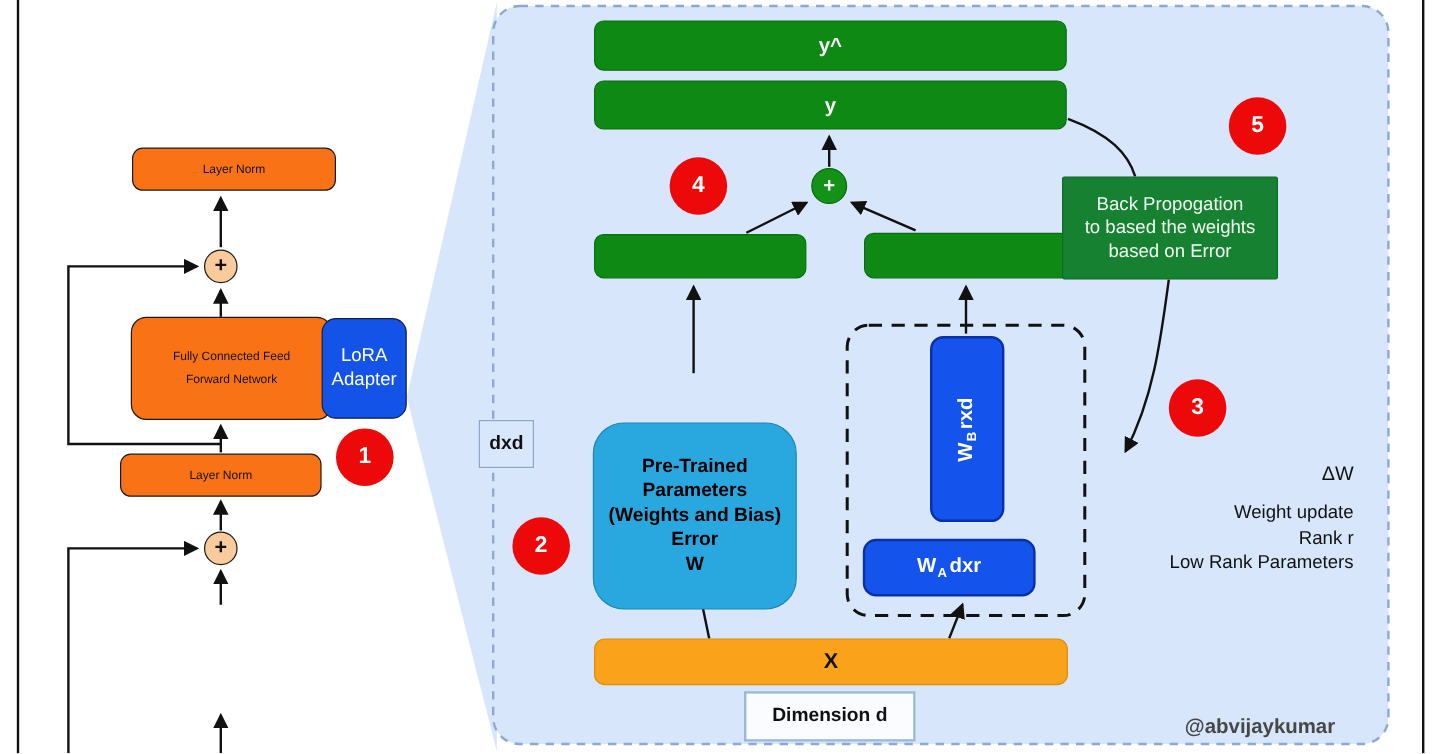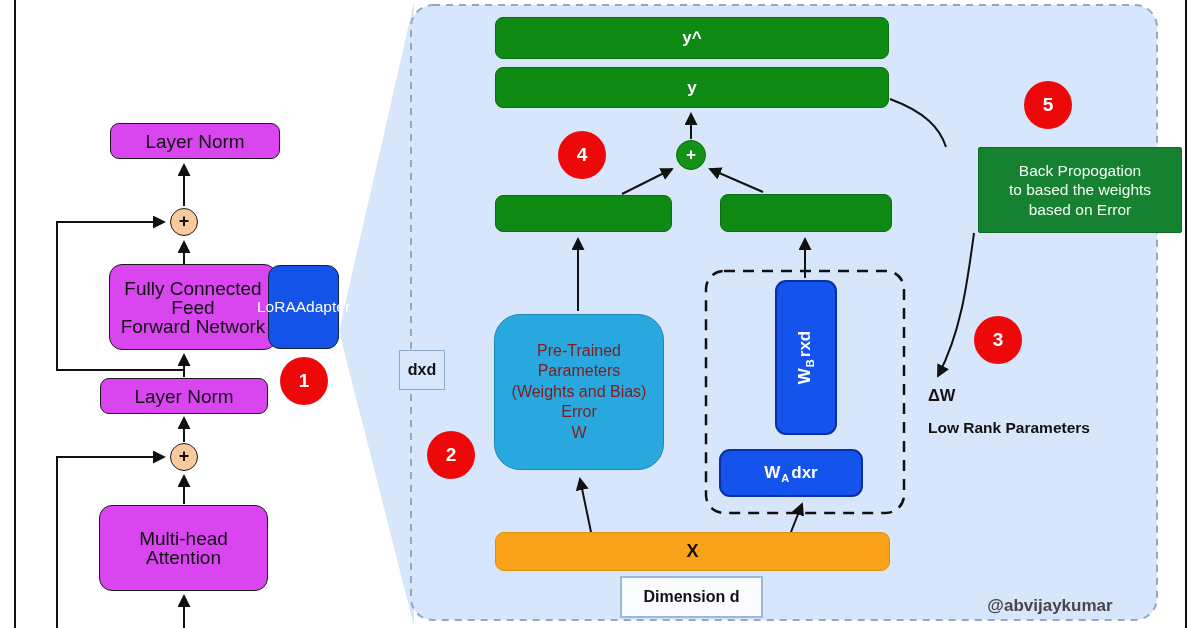--- a/index.html
+++ b/index.html
@@ -6,52 +6,52 @@
   .stage{
     position:relative;width:1200px;height:628px;background:#fff;overflow:hidden;
     font-family:"Liberation Sans",sans-serif;color:#111;
   }
   .abs{position:absolute;box-sizing:border-box;}
   svg.wires{position:absolute;left:0;top:0;width:1200px;height:628px;}
   .frame-line{position:absolute;top:0;width:2px;height:628px;background:#111;}
 
   
   .peach{
-    background:#d946ef;border:1.6px solid #1a1a1a;border-radius:9px;
+    background:#f97316;border:1.6px solid #1a1a1a;border-radius:9px;
     display:flex;align-items:center;justify-content:center;text-align:center;
-    font-size:19px;line-height:19px;
+    font-size:10px;line-height:19px;
   }
   .plus-peach{
     background:#F9CB9C;border:1.6px solid #1a1a1a;border-radius:50%;
     width:28px;height:28px;display:flex;align-items:center;justify-content:center;
     font-size:18px;font-weight:bold;padding-bottom:2px;
   }
   .lora{
     background:#1453E8;border:1.6px solid #11213f;border-radius:12px;color:#fff;
-    display:flex;flex-direction:row;align-items:center;justify-content:center;
+    display:flex;flex-direction:column;align-items:center;justify-content:center;
     font-size:15.5px;line-height:20px;text-align:left;
   }
   .badge{
     background:#ED0909;border-radius:50%;width:48px;height:48px;color:#fff;
     display:flex;align-items:center;justify-content:center;font-weight:bold;font-size:19px;
   }
   
   .gbar{
     background:#0E8A14;border:1px solid #0A6E10;border-radius:8px;color:#fff;
     display:flex;align-items:center;justify-content:center;font-weight:bold;font-size:17px;
   }
   .gplus{
     background:#149117;border:1.5px solid #0a6b0a;border-radius:50%;width:30px;height:30px;
     color:#fff;display:flex;align-items:center;justify-content:center;
     font-weight:bold;font-size:17px;padding-bottom:1px;
   }
   .pretrained{
-    background:#29A8E0;border:1.5px solid #1b86b8;border-radius:26px;color:#7f1d1d;
+    background:#29A8E0;border:1.5px solid #1b86b8;border-radius:26px;color:#000000;
     display:flex;flex-direction:column;align-items:center;justify-content:center;
-    font-weight:normal;font-size:16px;line-height:20.5px;text-align:center;
+    font-weight:bold;font-size:16px;line-height:20.5px;text-align:center;margin-top:38px;
   }
   .bluebox{
     background:#1453EC;border:2px solid #0B2FA6;color:#fff;
     display:flex;align-items:center;justify-content:center;
     font-weight:bold;font-size:17px;border-radius:11px;white-space:nowrap;
   }
   .sub{font-size:11px;vertical-align:-4px;margin:0 2px 0 1px;font-weight:bold;}
   .rot{transform:rotate(-90deg);white-space:nowrap;}
   .xbar{
     background:#F9A21A;border:1.6px solid #DE8D10;border-radius:9px;color:#111;
@@ -64,21 +64,21 @@
   .dimension{
     background:#FAFCFF;border:2px solid #9BB8D8;color:#111;
     display:flex;align-items:center;justify-content:center;font-weight:bold;font-size:16px;
   }
   .backprop{
     background:#178132;border:1px solid #0d6b28;border-radius:2px;color:#f2fff4;
     display:flex;flex-direction:column;align-items:center;justify-content:center;
     font-size:15.5px;line-height:19.5px;text-align:center;
   }
   .note{
-    text-align:left;color:#111;font-weight:bold;
+    text-align:right;color:#111;font-weight:normal;
   }
   .note .dw{font-size:16.5px;margin-bottom:13px;}
   .note .nl{font-size:15.5px;line-height:20.5px;}
   .credit{color:#474747;font-weight:bold;font-size:17px;text-align:center;}
 </style>
 </head>
 <body>
 
 <div class="stage">
 
@@ -140,23 +140,20 @@
   </div>
 
   <div class="abs peach" style="left:100px;top:378px;width:168px;height:36px;">
     <span>Layer Norm</span>
   </div>
 
   <div class="abs plus-peach" style="left:170px;top:443px;">
     <span>+</span>
   </div>
 
-  <div class="abs peach" style="left:99px;top:505px;width:169px;height:86px;border-radius:13px;">
-    <span>Multi-head Attention</span>
-  </div>
 
   <div class="abs gbar" style="left:495px;top:17px;width:394px;height:42px;">
     <span>y^</span>
   </div>
 
   <div class="abs gbar" style="left:495px;top:67px;width:394px;height:41px;">
     <span>y</span>
   </div>
 
   <div class="abs badge" style="left:558px;top:131px;">
@@ -168,21 +165,21 @@
   </div>
 
   <div class="abs badge" style="left:1024px;top:81px;">
     <span>5</span>
   </div>
 
   <div class="abs gbar" style="left:495px;top:195px;width:177px;height:37px;"></div>
 
   <div class="abs gbar" style="left:720px;top:194px;width:172px;height:38px;"></div>
 
-  <div class="abs backprop" style="left:978px;top:147px;width:204px;height:86px;">
+  <div class="abs backprop" style="left:885px;top:147px;width:180px;height:86px;">
     <span>Back Propogation</span>
     <span>to based the weights</span>
     <span>based on Error</span>
   </div>
 
   <div class="abs lightbox" style="left:399px;top:350px;width:46px;height:40px;text-align:center;">
     <span>dxd</span>
   </div>
 
   <div class="abs pretrained" style="left:494px;top:314px;width:170px;height:156px;">
@@ -208,20 +205,22 @@
       <span>W</span><span class="sub">A</span><span>dxr</span>
     </span>
   </div>
 
   <div class="abs badge" style="left:974px;top:316px;">
     <span>3</span>
   </div>
 
   <div class="abs note" style="left:928px;top:386px;width:200px;">
     <div class="dw">ΔW</div>
+    <div class="nl">Weight update</div>
+    <div class="nl">Rank r</div>
     <div class="nl">Low Rank Parameters</div>
   </div>
 
   <div class="abs xbar" style="left:495px;top:532px;width:395px;height:39px;">
     <span>X</span>
   </div>
 
   <div class="abs dimension" style="left:620px;top:576px;width:143px;height:42px;">
     <span>Dimension d</span>
   </div>

